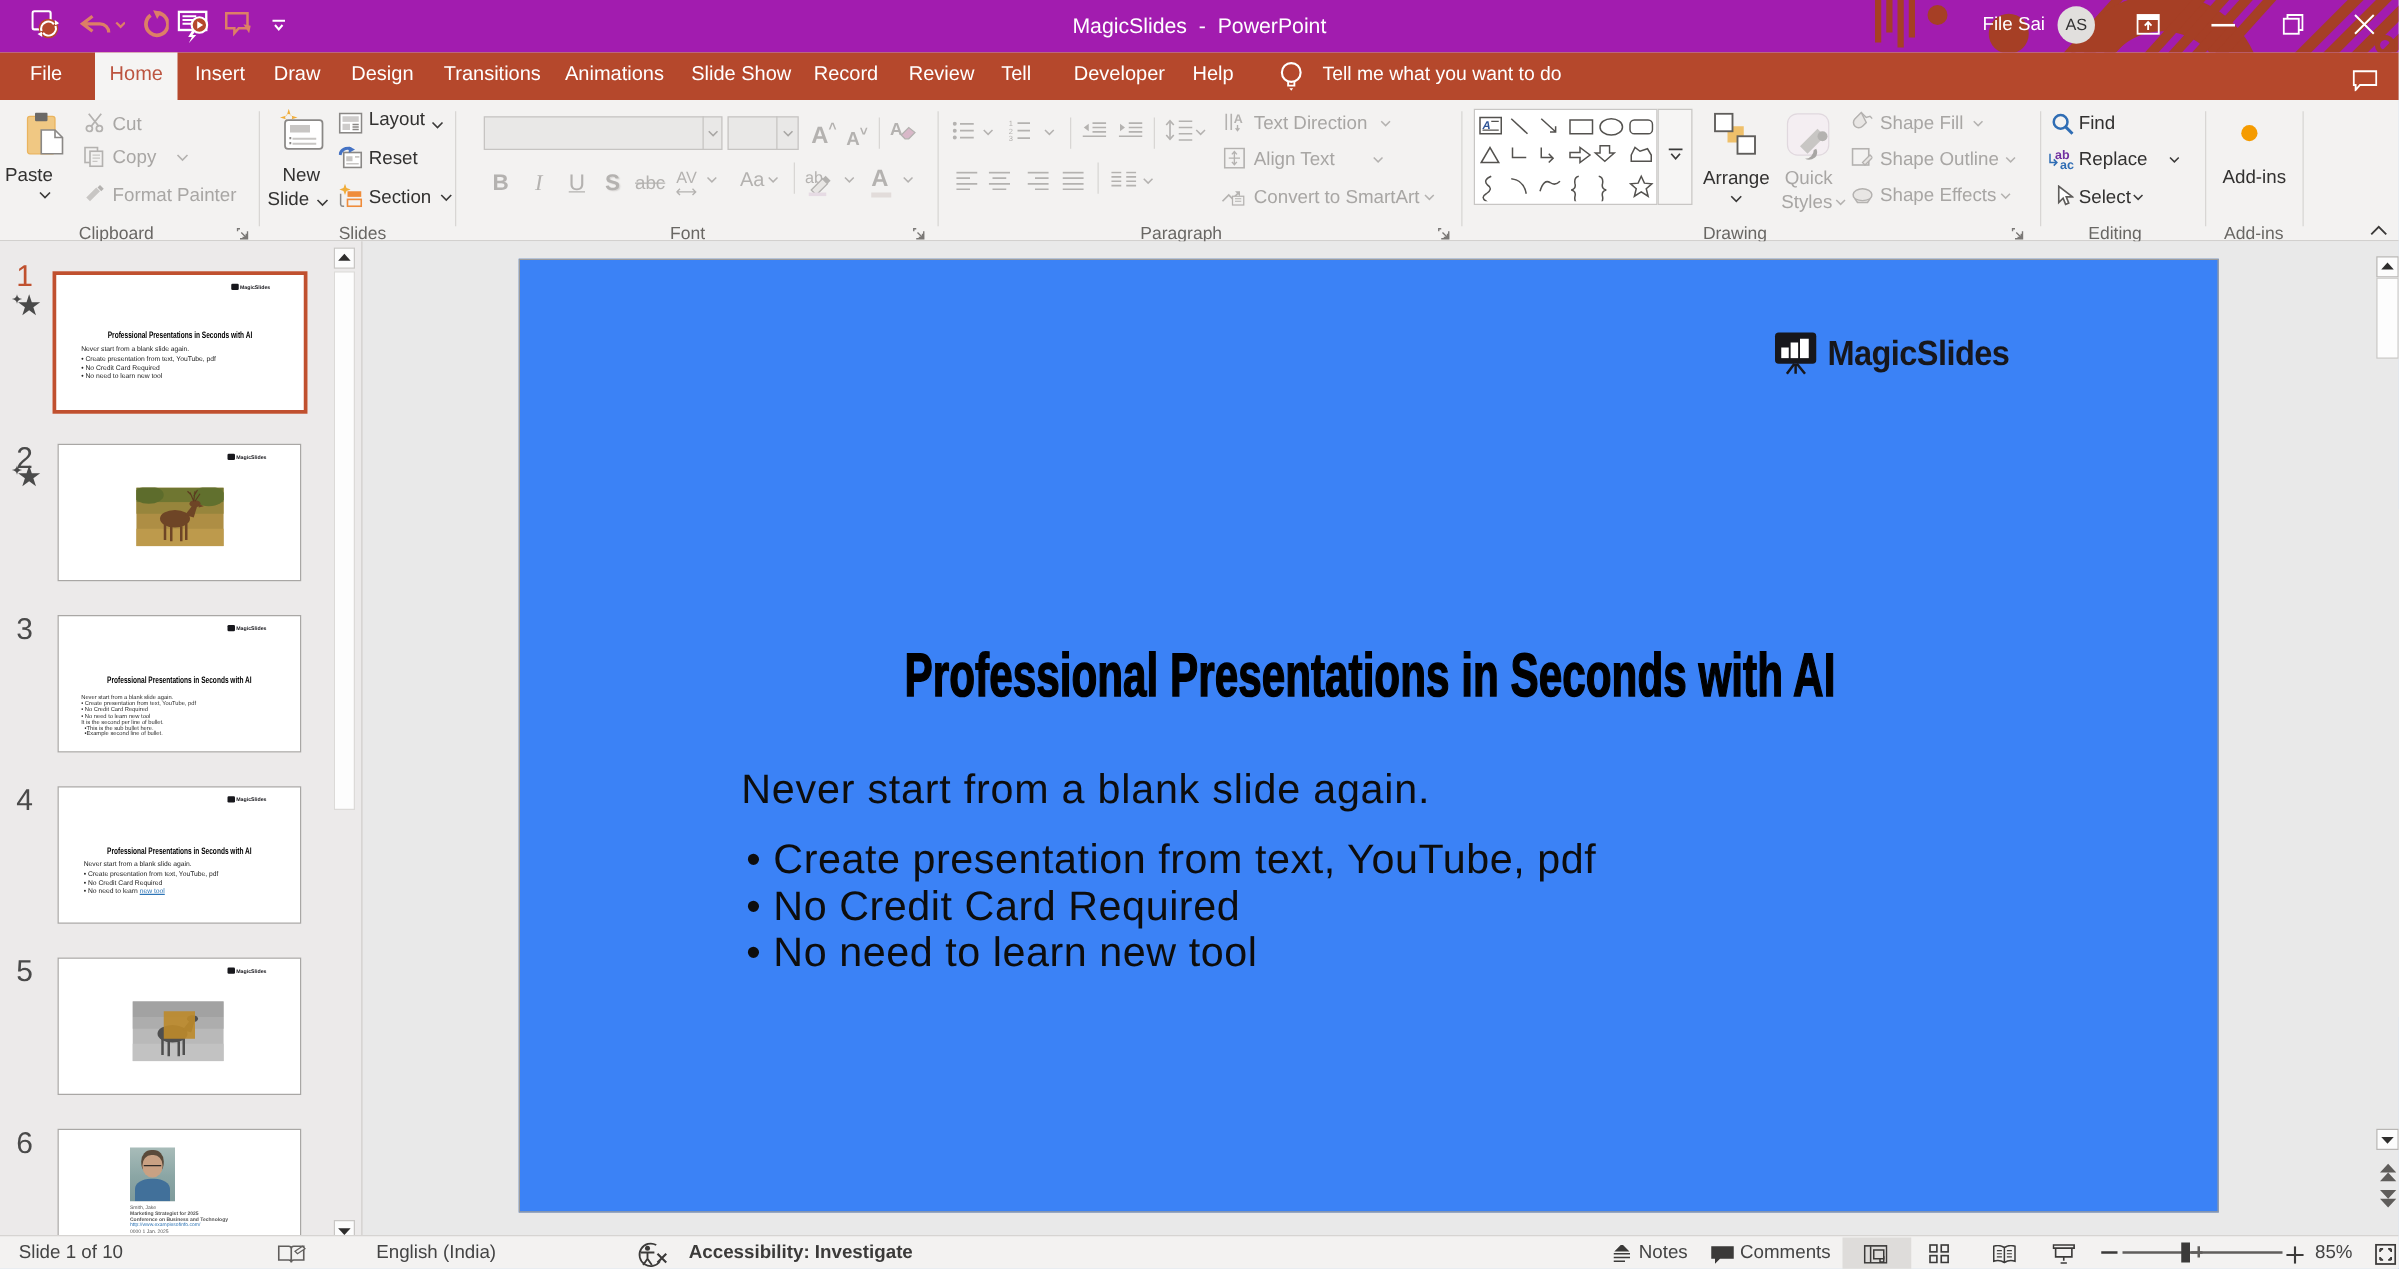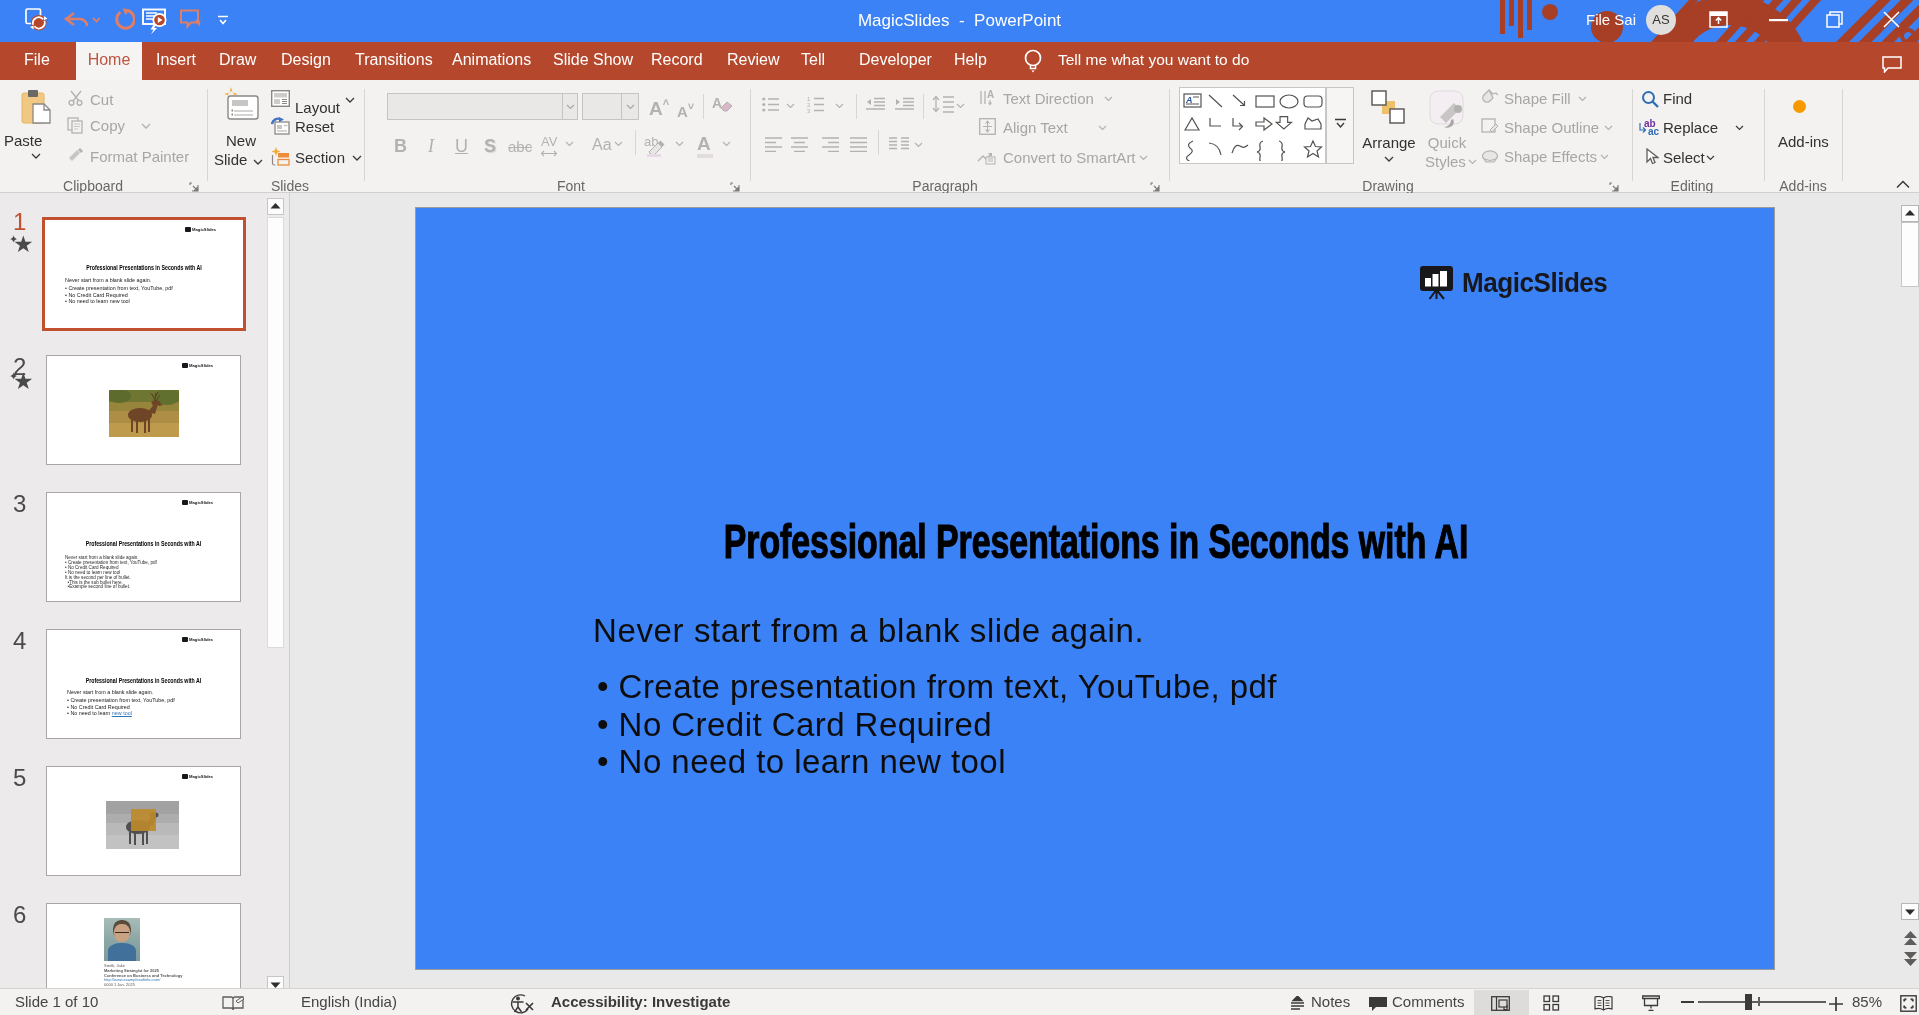--- a/index.html
+++ b/index.html
@@ -1,20 +1,20 @@
 <!DOCTYPE html>
 <html><head>
 <meta charset="utf-8">
 <style>
 * { margin:0; padding:0; box-sizing:border-box; }
 html,body { width:1919px; height:1015px; overflow:hidden; font-family:"Liberation Sans", sans-serif; }
 .abs { position:absolute; }
 #app { position:relative; width:1919px; height:1015px; background:#e9e9e9; }
 
-#titlebar { position:absolute; left:0; top:0; width:1919px; height:42px; background:#3b82f6; overflow:hidden;}
+#titlebar { position:absolute; left:0; top:0; width:1919px; height:42px; background:#a21caf; overflow:hidden;}
 #titleart { position:absolute; right:0; top:0; width:400px; height:90px; }
 #tbtitle { position:absolute; left:0; top:0; width:1919px; text-align:center; font-size:17px; color:#fff; line-height:42px; }
 #username { position:absolute; left:1586px; top:0; line-height:40px; color:#fff; font-size:15px; }
 #avatar { position:absolute; left:1646px; top:5px; width:30px; height:30px; border-radius:50%; background:#e1dfdd; color:#333; font-size:13px; text-align:center; line-height:30px; }
 
 #menubar { position:absolute; left:0; top:42px; width:1919px; height:38px; background:#b5482c; }
 .mtab { position:absolute; top:0; height:38px; line-height:36px; color:#fff; font-size:16px; }
 #hometab { position:absolute; left:76px; top:42px; width:66px; height:38px; background:#f5f4f3; color:#bc5440; text-align:center; line-height:36px; font-size:16px; }
 
 #ribbon { position:absolute; left:0; top:80px; width:1919px; height:113px; background:#f3f2f1; border-bottom:1px solid #d2d0ce; }
@@ -208,21 +208,21 @@
     <div class="abs rtxt" style="left:214px;top:71px">Slide</div>
     <svg class="abs" style="left:253px;top:79px" width="10" height="7" viewBox="0 0 10 7">
         <path d="M 1 1 l 4 4 l 4 -4" fill="none" stroke="#3b3a39" stroke-width="1.3"></path>
       </svg>
     <svg class="abs" style="left:271px;top:10px" width="19" height="17" viewBox="0 0 19 17">
       <rect x="0.7" y="0.7" width="17.6" height="15.6" fill="#fff" stroke="#8a8886" stroke-width="1.4"></rect>
       <rect x="3" y="3" width="13" height="4.5" fill="#cecccb"></rect>
       <rect x="3" y="9" width="6" height="5" fill="#cecccb"></rect>
       <path d="M 11 9.5 h 5 M 11 11.5 h 5 M 11 13.5 h 5" stroke="#8a8886" stroke-width="1.2"></path>
     </svg>
-    <div class="abs rtxt" style="left:295px;top:19px">Layout</div>
+    <div class="abs rtxt" style="left:295px;top:7px">Layout</div>
     <svg class="abs" style="left:345px;top:17px" width="10" height="7" viewBox="0 0 10 7">
         <path d="M 1 1 l 4 4 l 4 -4" fill="none" stroke="#3b3a39" stroke-width="1.3"></path>
       </svg>
     <svg class="abs" style="left:271px;top:37px" width="19" height="18" viewBox="0 0 19 18">
       <rect x="4" y="5" width="14" height="12" fill="#fff" stroke="#8a8886" stroke-width="1.3"></rect>
       <rect x="6" y="8" width="5" height="4" fill="#c8c6c4"></rect>
       <path d="M 13 8.5 h 3.5 M 6 14 h 10" stroke="#c8c6c4" stroke-width="1.3"></path>
       <path d="M 1 7 a 6 6 0 0 1 9 -4.5" fill="none" stroke="#4472c4" stroke-width="2.4"></path>
       <path d="M 8 0 l 5 2.5 l -5 2.8 z" fill="#4472c4"></path>
     </svg>
@@ -283,21 +283,21 @@
     <svg class="abs" style="left:675px;top:61px" width="9" height="6" viewBox="0 0 9 6">
         <path d="M 1 1 l 3.5 3.5 L 8 1" fill="none" stroke="#b4b2b0" stroke-width="1.2"></path>
       </svg>
     <div class="abs" style="left:697px;top:53px;font-size:19px;font-weight:bold;color:#b4b2b0">A</div>
     <div class="abs" style="left:697px;top:74px;width:16px;height:4px;background:#e2dcda"></div>
     <svg class="abs" style="left:722px;top:61px" width="9" height="6" viewBox="0 0 9 6">
         <path d="M 1 1 l 3.5 3.5 L 8 1" fill="none" stroke="#b4b2b0" stroke-width="1.2"></path>
       </svg>
     <div class="abs" style="left:703px;top:14px;width:1px;height:25px;background:#d8d6d4"></div>
       <div class="abs" style="left:635px;top:50px;width:1px;height:25px;background:#d8d6d4"></div>
-      <div class="glabel" style="left:515px;width:70px;text-align:right">Font</div>
+      <div class="glabel" style="left:515px;width:70px;text-align:center">Font</div>
     <svg class="abs" style="left:730px;top:102px" width="11" height="11" viewBox="0 0 11 11">
       <path d="M 1 3 v -2 h 2 M 9 3 v 6 h -6 M 4 4 l 4 4 M 8 5 v 3 h -3" fill="none" stroke="#7a7876" stroke-width="1.1"></path>
     </svg>
     <div class="gsep" style="left:750px"></div>
 
     <svg class="abs" style="left:762px;top:17px" width="18" height="15" viewBox="0 0 18 15">
       <g stroke="#b4b2b0" stroke-width="1.4">
           <path d="M 6 2 h 11 M 6 7.5 h 11 M 6 13 h 11"></path>
         </g>
       <g fill="#b4b2b0">

